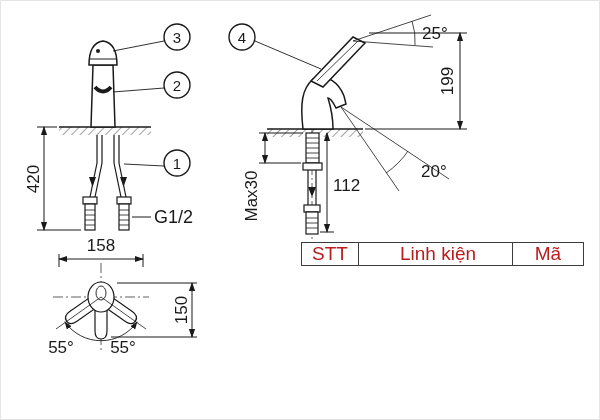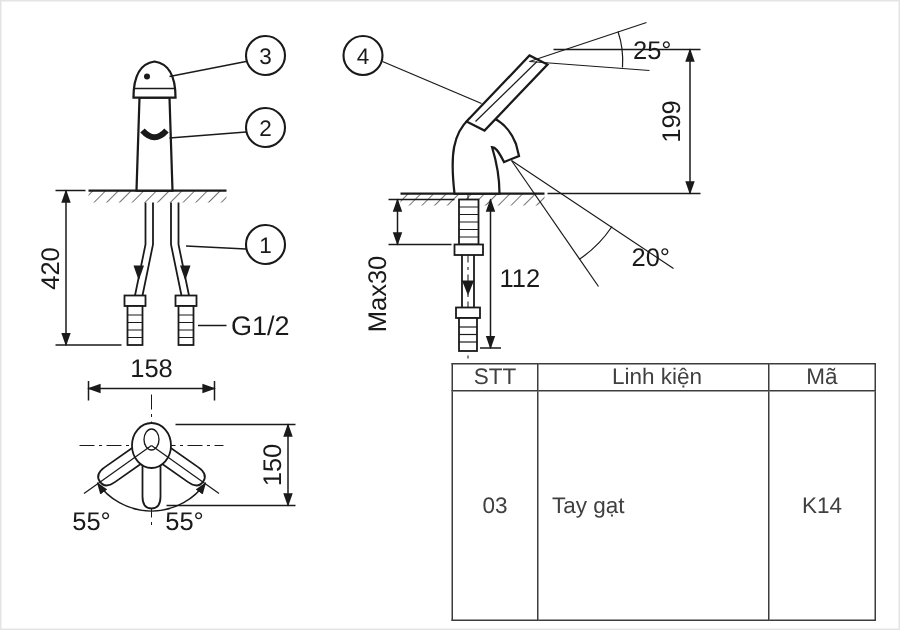--- a/index.html
+++ b/index.html
@@ -10,21 +10,21 @@
   }
   svg text{font-family:"Liberation Sans",sans-serif;fill:#1a1a1a;}
   .dim-label{font-size:17px;}
   .thread-label{font-size:18px;}
   .callout-num{font-size:15px;}
   #spec-table{
     position:absolute;left:300px;top:241px;width:283px;height:172px;
   }
   #spec-table table{
     width:100%;height:100%;border-collapse:collapse;table-layout:fixed;
-    font-size:15px;color:#404040;
+    font-size:19px;color:#b91c1c;
   }
   #spec-table td,#spec-table th{
     border:1.6px solid #3c3c3c;font-weight:normal;padding:0 4px;
     white-space:nowrap;overflow:hidden;
   }
   .col-stt{width:48px;text-align:center;}
   .col-part{width:140px;text-align:left;padding-left:9px !important;}
   .col-code{text-align:center;margin-left:44px;}
   thead .col-part{text-align:center;}
 </style>
@@ -192,22 +192,17 @@
 <div id="spec-table">
   <table>
     <thead>
       <tr>
         <th class="col-stt">STT</th>
         <th class="col-part">Linh kiện</th>
         <th class="col-code">Mã</th>
       </tr>
     </thead>
     <tbody>
-      <tr>
-        <td class="col-stt">03</td>
-        <td class="col-part">Tay gạt</td>
-        <td class="col-code">K14</td>
-      </tr>
     </tbody>
   </table>
 </div>
 
 </div>
 
 </body></html>

